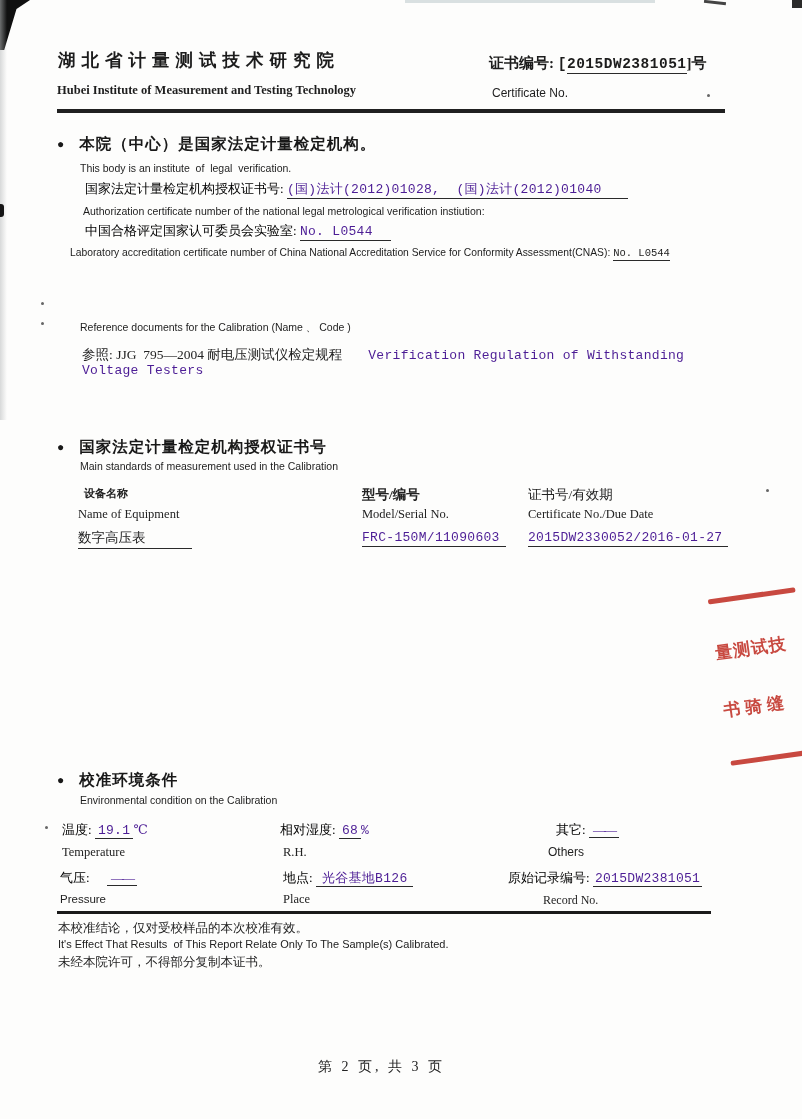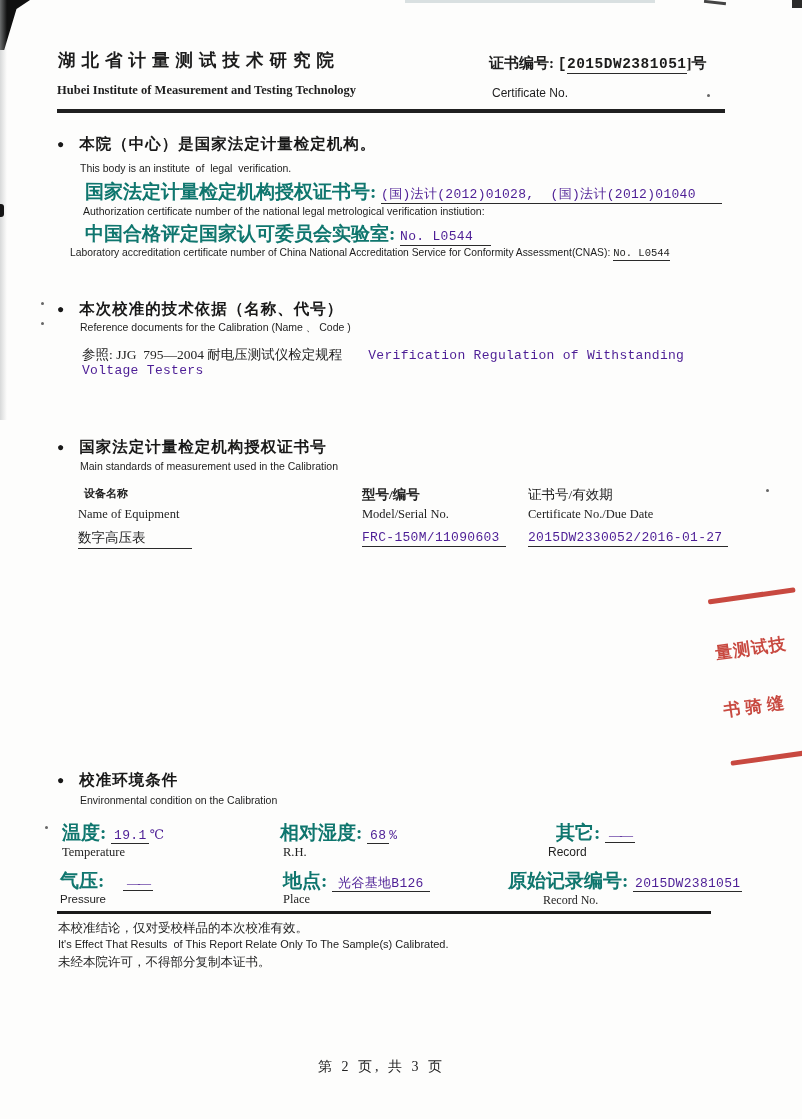--- a/index.html
+++ b/index.html
@@ -21,21 +21,21 @@
   .cert-line{left:489px; top:54px; font-size:15px; font-weight:700; color:#1c1c1c;}
   .cert-line .mono{font-weight:600; font-size:14.5px; letter-spacing:.5px;}
   .cert-en{left:492px; top:86px; font-size:12px; color:#1e1e1e;}
   .rule-top{left:57px; top:109px; width:668px; height:4px; background:#202020;}
   .rule-bottom{left:57px; top:911px; width:654px; height:2.5px; background:#1a1a1a;}
 
   
   .sec-head{font-size:15.5px; font-weight:700; color:#181818; letter-spacing:1px;}
   .bullet{display:inline-block; margin-right:14px; font-size:12px; vertical-align:1px;}
   .sub-en{font-size:10.5px; color:#1d1d1d;}
-  .lbl{font-size:19px; font-weight:700; color:#0f766e;}
+  .lbl{font-size:13px; font-weight:400; color:#000000;}
   .val{font-size:13px; letter-spacing:.3px; color:#4c1d95;}
 
   
   .stamp{
     left:719px; top:556px; width:96px; color:#c43a31;
     transform:rotate(-8deg); opacity:.92; text-align:left;
   }
   .stamp .bar{height:5px; background:currentColor; border-radius:2px; width:88px;}
   .stamp .row{font-size:17px; font-weight:700; letter-spacing:1px; line-height:22px; white-space:pre;}
 
@@ -73,21 +73,20 @@
   <div class="abs cert-en sans">Certificate No.</div>
   <div class="abs rule-top"></div>
 
   <div class="abs sec-head" style="left:57px; top:134px"><span class="bullet">●</span><span>本院（中心）是国家法定计量检定机构。</span></div>
   <div class="abs sub-en sans" style="left:80px; top:162px">This body is an institute  of  legal  verification.</div>
   <div class="abs" style="left:85px; top:179px"><span class="lbl cn">国家法定计量检定机构授权证书号: </span><span class="val mono u" style="padding-right:26px">(国)法计(2012)01028,  (国)法计(2012)01040</span></div>
   <div class="abs sub-en sans" style="left:83px; top:205px">Authorization certificate number of the national legal metrological verification instiution:</div>
   <div class="abs" style="left:85px; top:221px"><span class="lbl cn">中国合格评定国家认可委员会实验室: </span><span class="val mono u" style="padding-right:18px">No. L0544</span></div>
   <div class="abs sub-en sans" style="left:70px; top:247px; font-size:10.3px"><span>Laboratory accreditation certificate number of China National Accreditation Service for Conformity Assessment(CNAS): </span><span class="mono u" style="font-size:10.5px">No. L0544</span></div>
 
-  <div class="abs sec-head" style="left:57px; top:299px"><span class="bullet">●</span><span>本次校准的技术依据（名称、代号）</span></div>
   <div class="abs sub-en sans" style="left:80px; top:321px">Reference documents for the Calibration (Name 、 Code )</div>
   <div class="abs" style="left:82px; top:345px"><span class="cn" style="font-size:13.5px">参照: JJG  795—2004 耐电压测试仪检定规程</span><span class="mono val" style="margin-left:26px">Verification Regulation of Withstanding</span></div>
   <div class="abs mono val" style="left:82px; top:363px">Voltage Testers</div>
 
   <div class="abs sec-head" style="left:57px; top:437px"><span class="bullet">●</span><span>国家法定计量检定机构授权证书号</span></div>
   <div class="abs sub-en sans" style="left:80px; top:460px">Main standards of measurement used in the Calibration</div>
 
   <div class="abs cn" style="left:84px;  top:486px; font-size:11px; font-weight:700">设备名称</div>
   <div class="abs cn" style="left:362px; top:486px; font-size:13.5px; font-weight:600">型号/编号</div>
   <div class="abs cn" style="left:528px; top:486px; font-size:13.5px; font-weight:400">证书号/有效期</div>
@@ -109,21 +108,21 @@
 
   <div class="abs sec-head" style="left:57px; top:770px"><span class="bullet">●</span><span>校准环境条件</span></div>
   <div class="abs sub-en sans" style="left:80px; top:794px">Environmental condition on the Calibration</div>
 
   <div class="abs" style="left:62px; top:820px"><span class="lbl cn">温度: </span><span class="mono val u" style="padding:0 3px">19.1</span><span class="val">℃</span></div>
   <div class="abs" style="left:280px; top:820px"><span class="lbl cn">相对湿度: </span><span class="mono val u" style="padding:0 3px">68</span><span class="val mono">%</span></div>
   <div class="abs" style="left:556px; top:820px"><span class="lbl cn">其它: </span><span class="val u" style="padding:0 4px; letter-spacing:-2px">——</span></div>
 
   <div class="abs" style="left:62px;  top:845px; font-size:12.5px">Temperature</div>
   <div class="abs" style="left:283px; top:845px; font-size:12.5px">R.H.</div>
-  <div class="abs sans" style="left:548px; top:845px; font-size:12px">Record</div>
+  <div class="abs sans" style="left:548px; top:845px; font-size:12px">Others</div>
 
   <div class="abs" style="left:60px; top:868px"><span class="lbl cn">气压: </span><span class="val u" style="padding:0 4px; letter-spacing:-2px; margin-left:14px">——</span></div>
   <div class="abs" style="left:283px; top:868px"><span class="lbl cn">地点: </span><span class="mono val u" style="padding:0 6px">光谷基地B126</span></div>
   <div class="abs" style="left:508px; top:868px"><span class="lbl cn">原始记录编号: </span><span class="mono val u" style="padding:0 2px">2015DW2381051</span></div>
 
   <div class="abs sans" style="left:60px;  top:893px; font-size:11.5px">Pressure</div>
   <div class="abs" style="left:283px; top:892px; font-size:12.5px">Place</div>
   <div class="abs" style="left:543px; top:893px; font-size:12px">Record No.</div>
 
   <div class="abs rule-bottom"></div>

